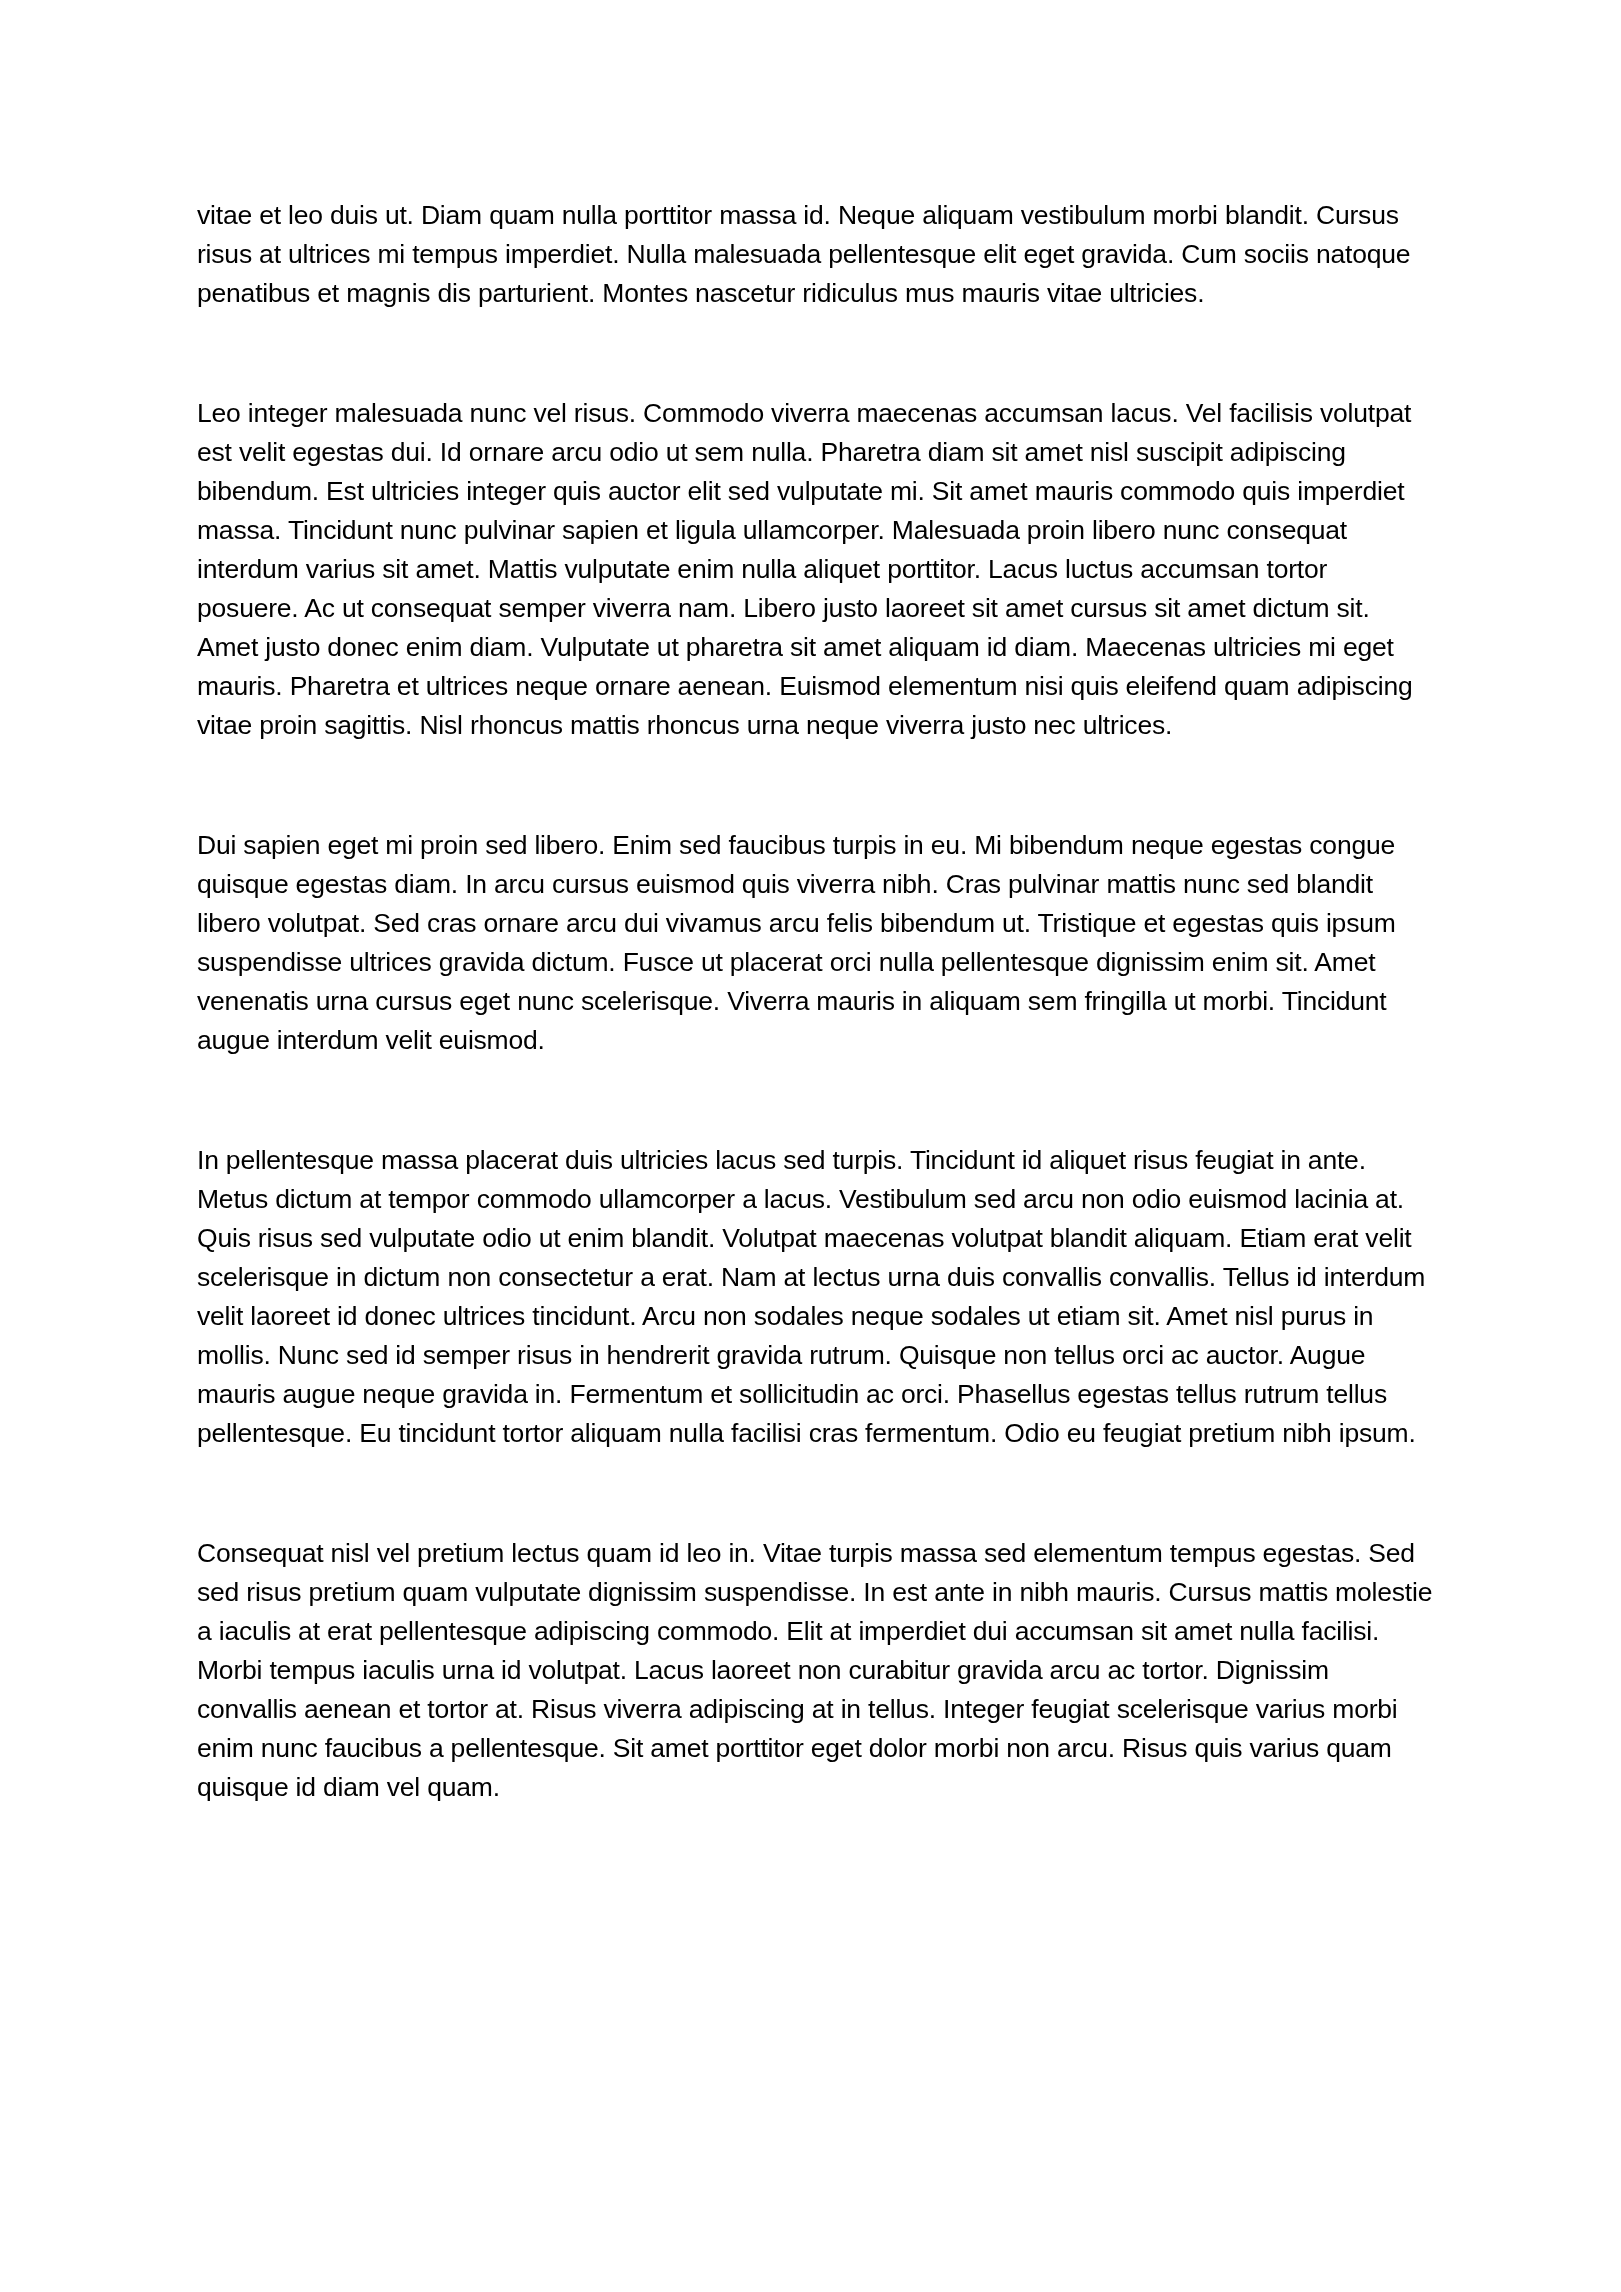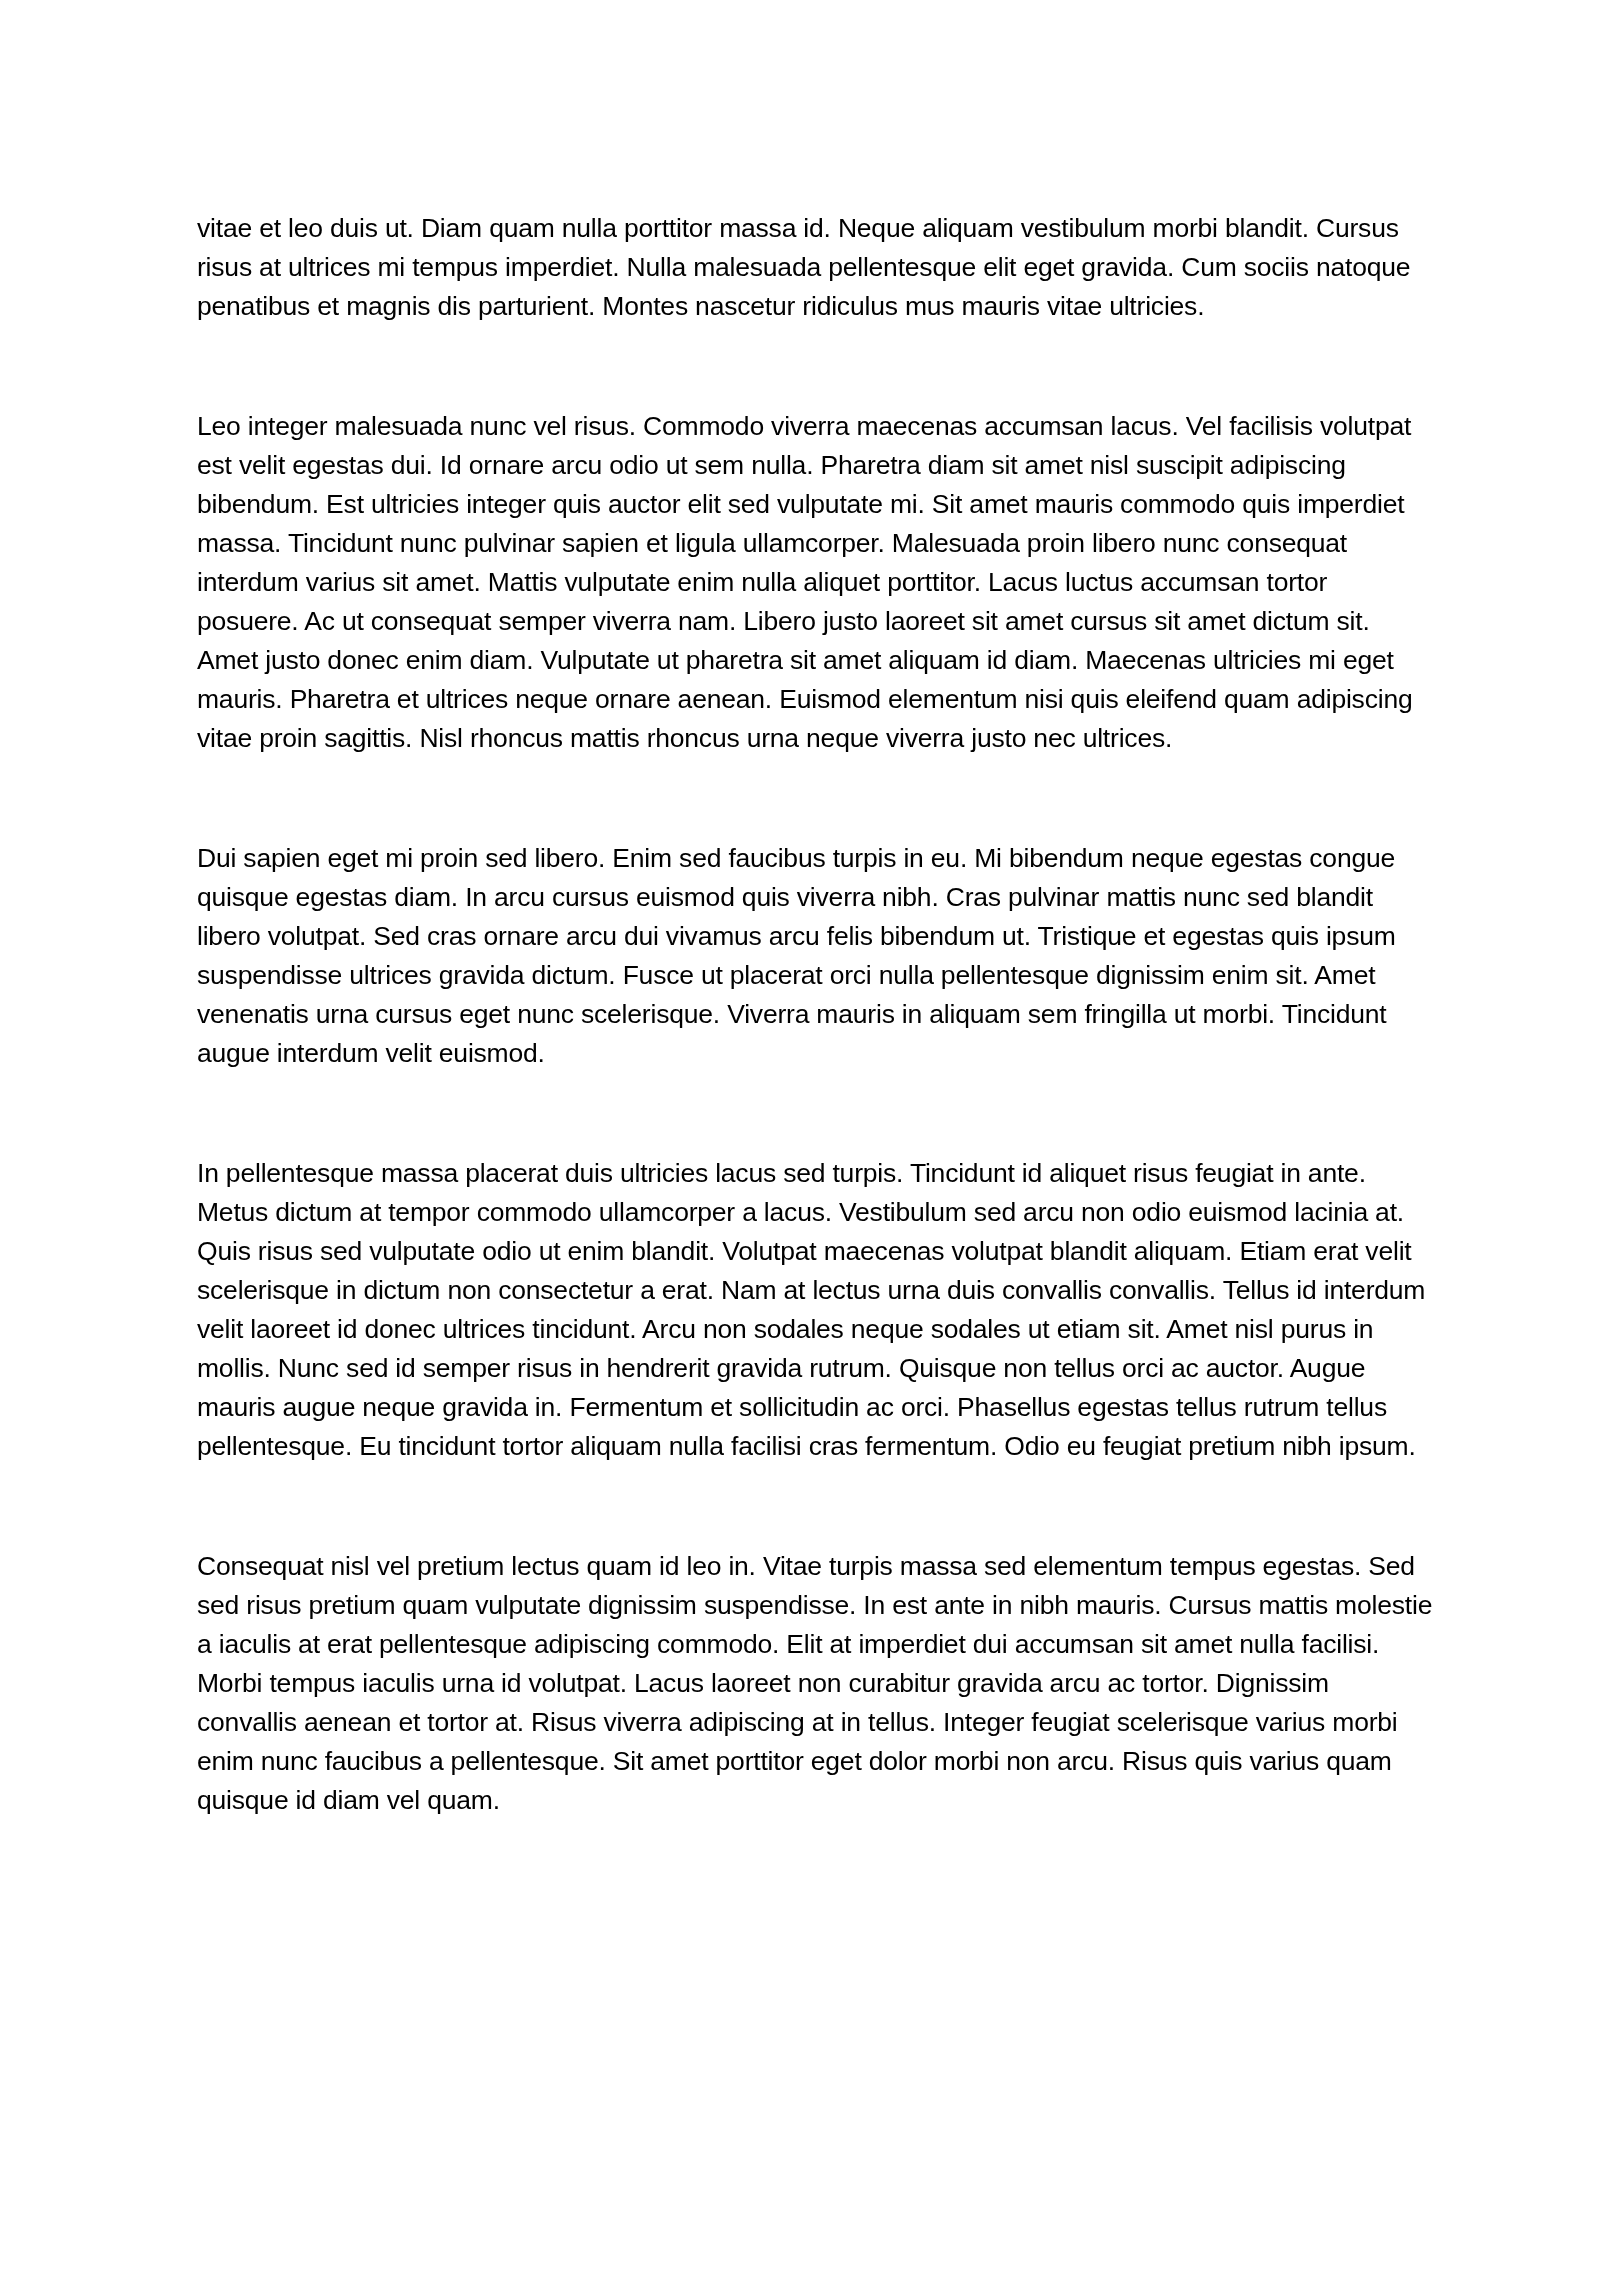--- a/index.html
+++ b/index.html
@@ -10,21 +10,21 @@
     position: relative;
     width: 1621px;
     height: 2293px;
     background: #ffffff;
     overflow: hidden;
     font-family: "Liberation Sans", sans-serif;
   }
   .text-block {
     position: absolute;
     left: 197px;
-    top: 209px;
+    top: 196px;
     width: 1237px;
     color: #000000;
     font-size: 26.5px;
     line-height: 39px;
     letter-spacing: -0.2px;
     text-align: left;
   }
   .para {
     margin-bottom: 81px;
   }

